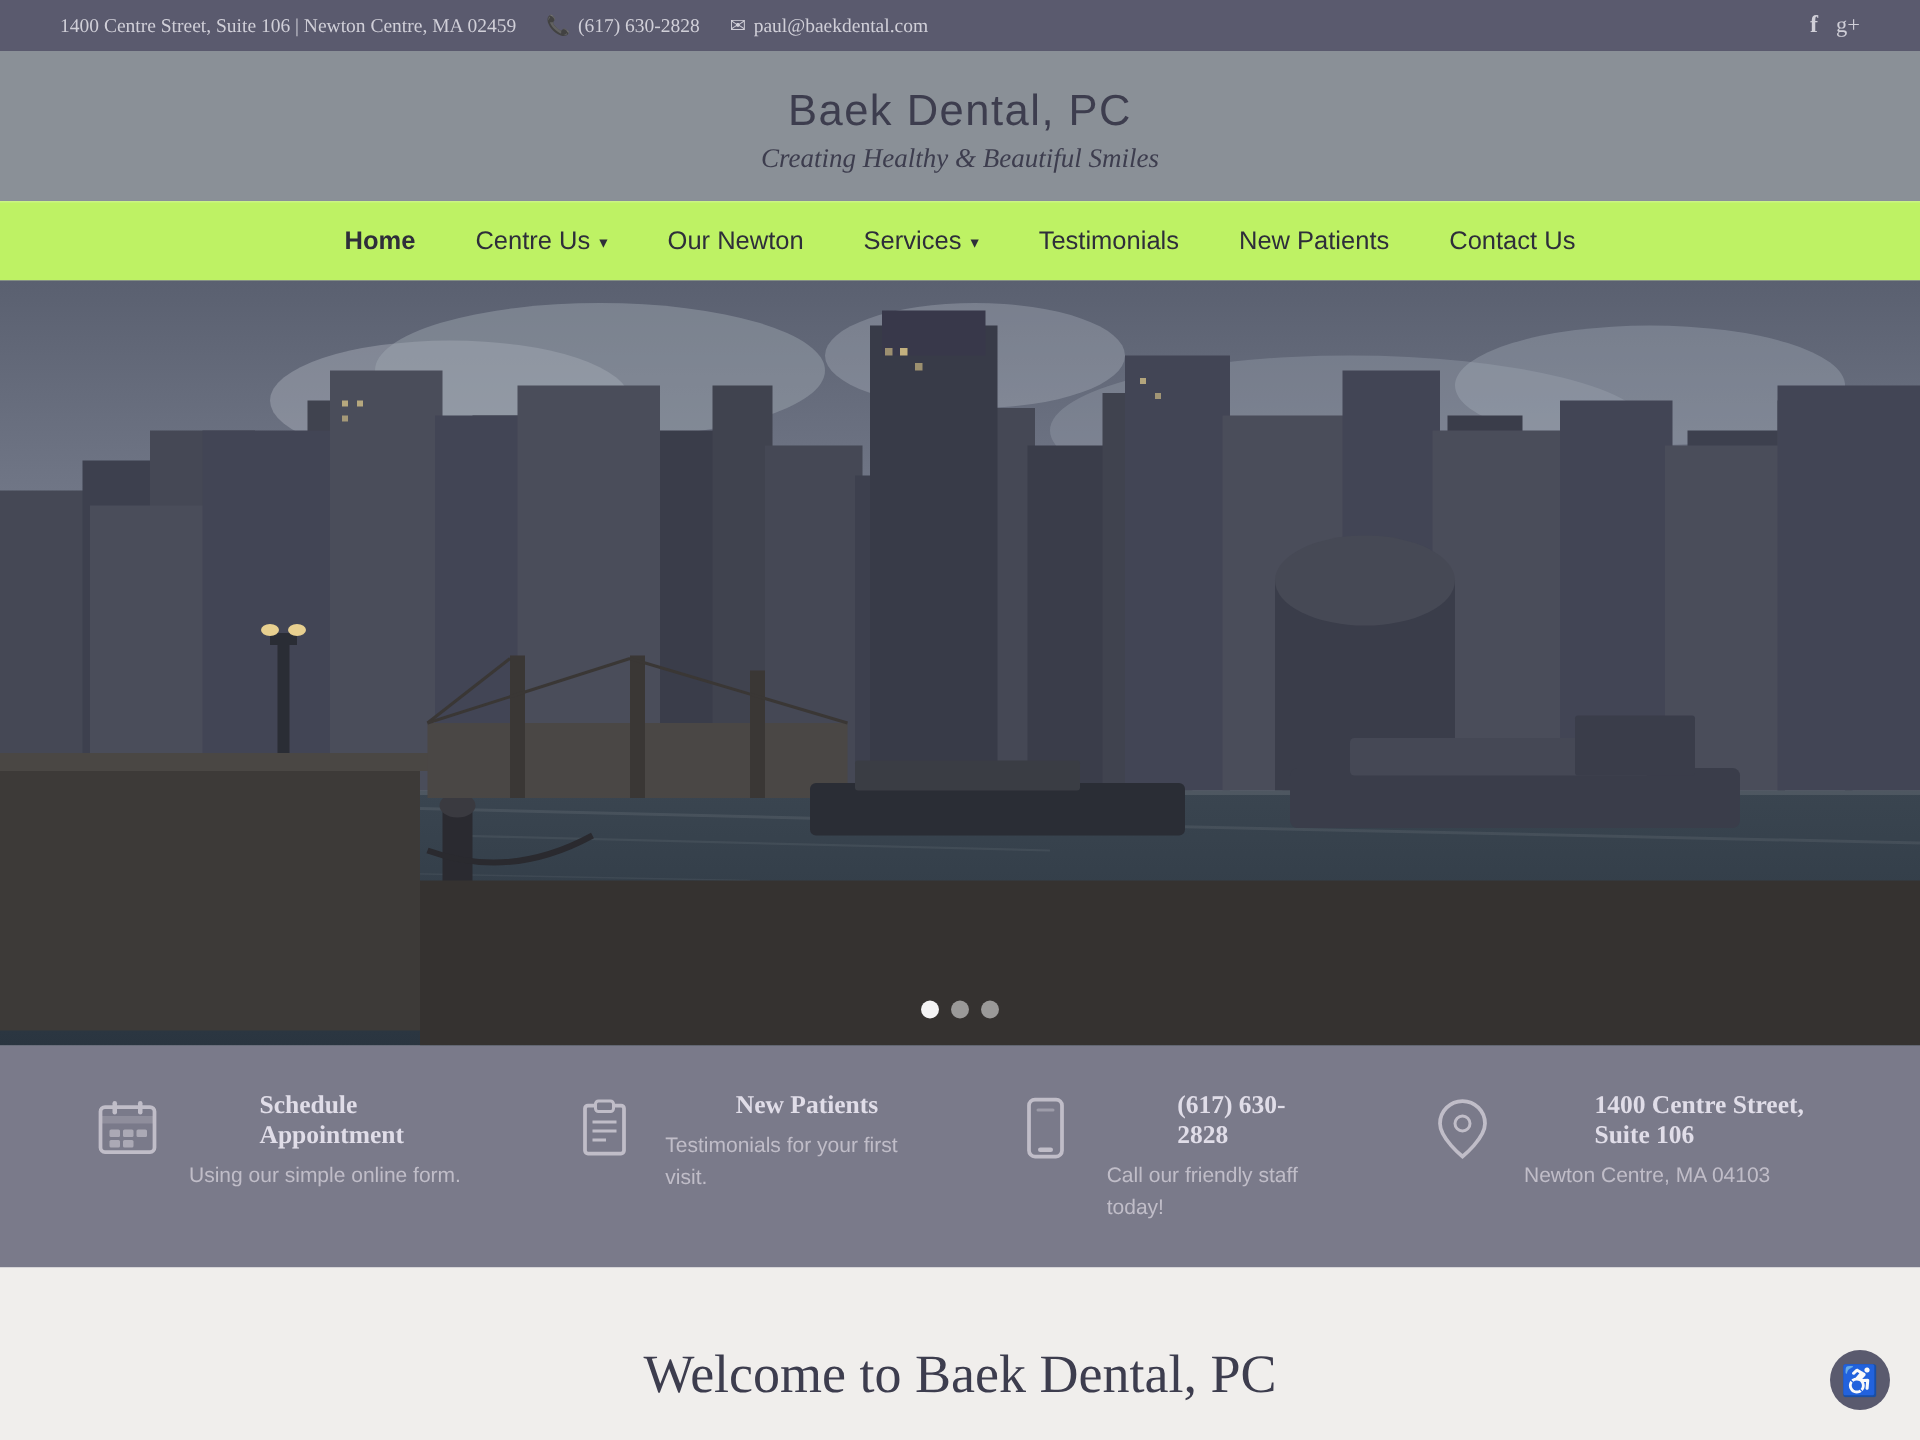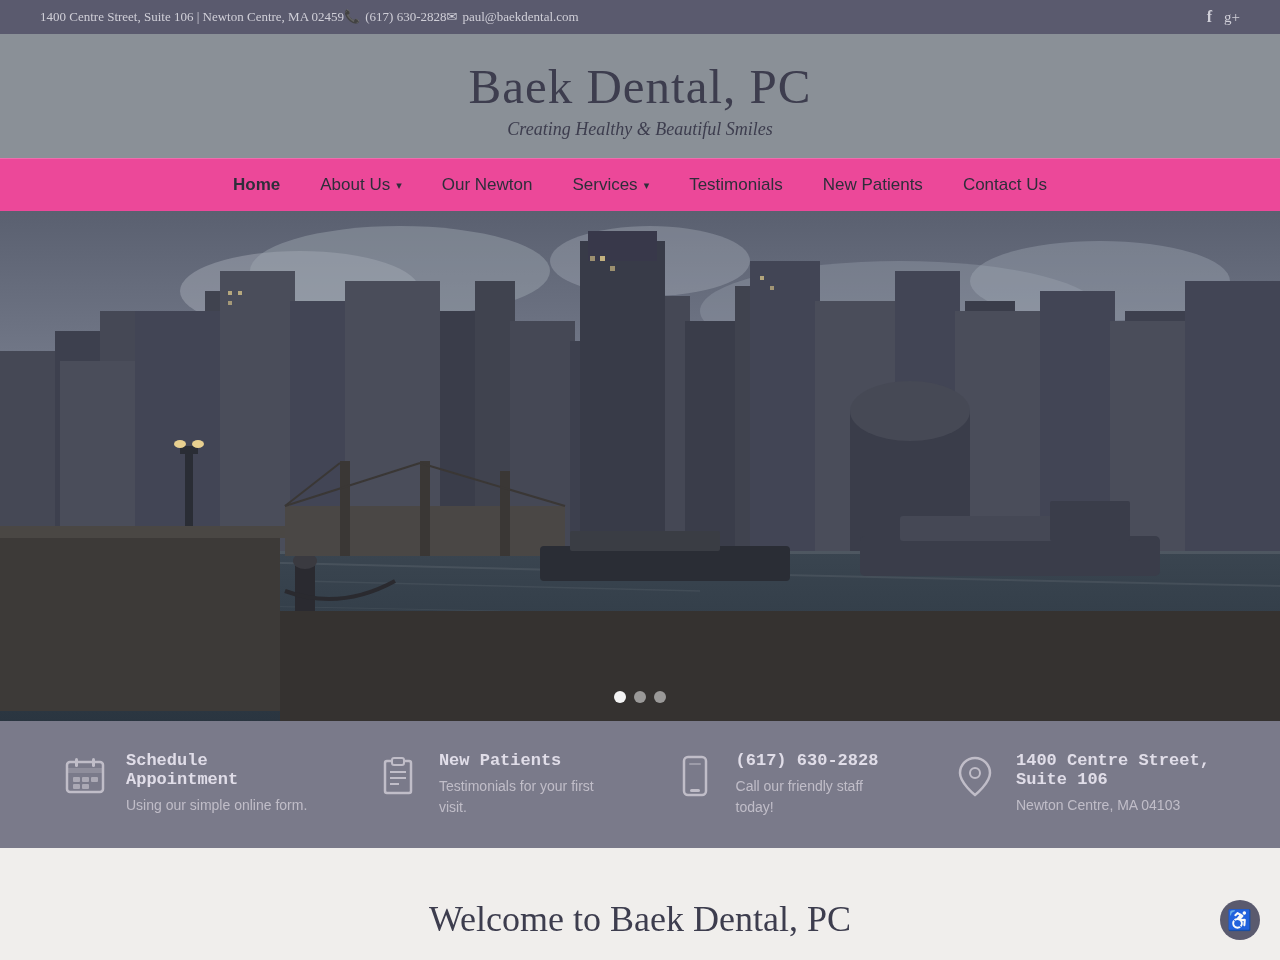--- a/index.html
+++ b/index.html
@@ -8,50 +8,50 @@
     
     .top-bar {
       background: #5a5a6e;
       color: #d0cfd8;
       font-size: 13px;
       padding: 8px 40px;
       display: flex;
       align-items: center;
       justify-content: space-between;
     }
-    .top-bar-left { display: flex; align-items: center; }
+    .top-bar-left { display: flex; align-items: center; gap: 20px; }
     .top-bar-left .address { }
     .top-bar-left .phone { display: flex; align-items: center; gap: 5px; }
     .top-bar-left .email { display: flex; align-items: center; gap: 5px; }
     .top-bar-right { display: flex; gap: 12px; align-items: center; }
     .top-bar-right a { color: #d0cfd8; text-decoration: none; font-size: 15px; }
 
     
     .site-header {
       background: #8a9097;
       text-align: center;
       padding: 24px 20px 18px;
     }
     .site-title {
-      font-size: 49px;
+      font-size: 29px;
       font-weight: normal;
       color: #3d3d4e;
-      font-family: Liberation Serif, serif;
+      font-family: Liberation Sans, sans-serif;
       letter-spacing: 1px;
     }
     .site-tagline {
       font-size: 18px;
       color: #3d3d4e;
       font-style: italic;
       margin-top: 4px;
     }
 
     
     .main-nav {
-      background: #ec4899;
+      background: #bef264;
       border-top: 1px solid rgba(255,255,255,0.2);
       display: flex;
       justify-content: center;
       align-items: center;
       padding: 0 20px;
       gap: 0;
     }
     .main-nav a {
       color: #2e2e3a;
       text-decoration: none;
@@ -125,23 +125,24 @@
       flex-shrink: 0;
       display: flex;
       align-items: center;
       justify-content: center;
       color: #c0bdc8;
       font-size: 28px;
     }
     .info-text h3 {
       color: #e0dde8;
       font-size: 17px;
-      font-family: Liberation Mono, monospace;
+      font-family: Liberation Serif, serif;
       font-weight: 600;
       margin-bottom: 6px;
+      margin-left: 47px;
     }
     .info-text p {
       color: #c0bdc8;
       font-size: 14px;
       font-family: 'Helvetica Neue', Arial, sans-serif;
       line-height: 1.5;
     }
 
     
     .welcome-section {
@@ -205,21 +206,21 @@
     <span>Baek Dental, PC</span>
   </h1>
   <p class="site-tagline">Creating Healthy &amp; Beautiful Smiles</p>
 </header>
 
 <nav class="main-nav">
   <a href="#" class="active">
     <span>Home</span>
   </a>
   <a href="#">
-    <span>About Us</span>
+    <span>Centre Us</span>
     <span class="nav-arrow">▾</span>
   </a>
   <a href="#">
     <span>Our Newton</span>
   </a>
   <a href="#">
     <span>Services</span>
     <span class="nav-arrow">▾</span>
   </a>
   <a href="#">

